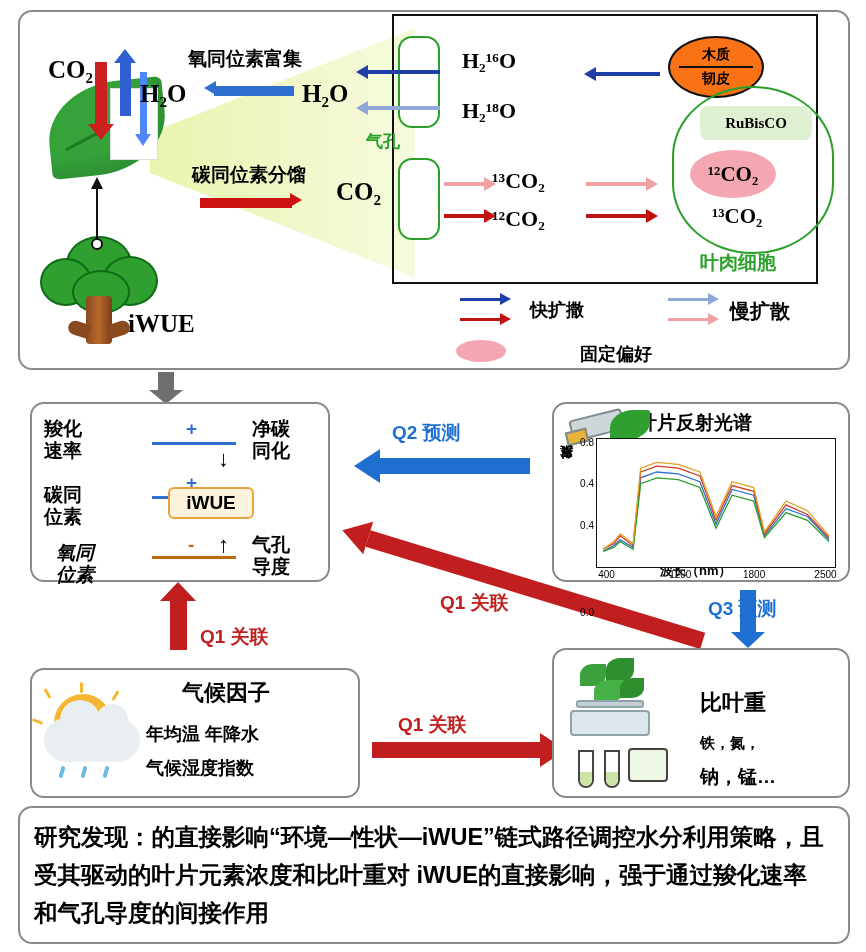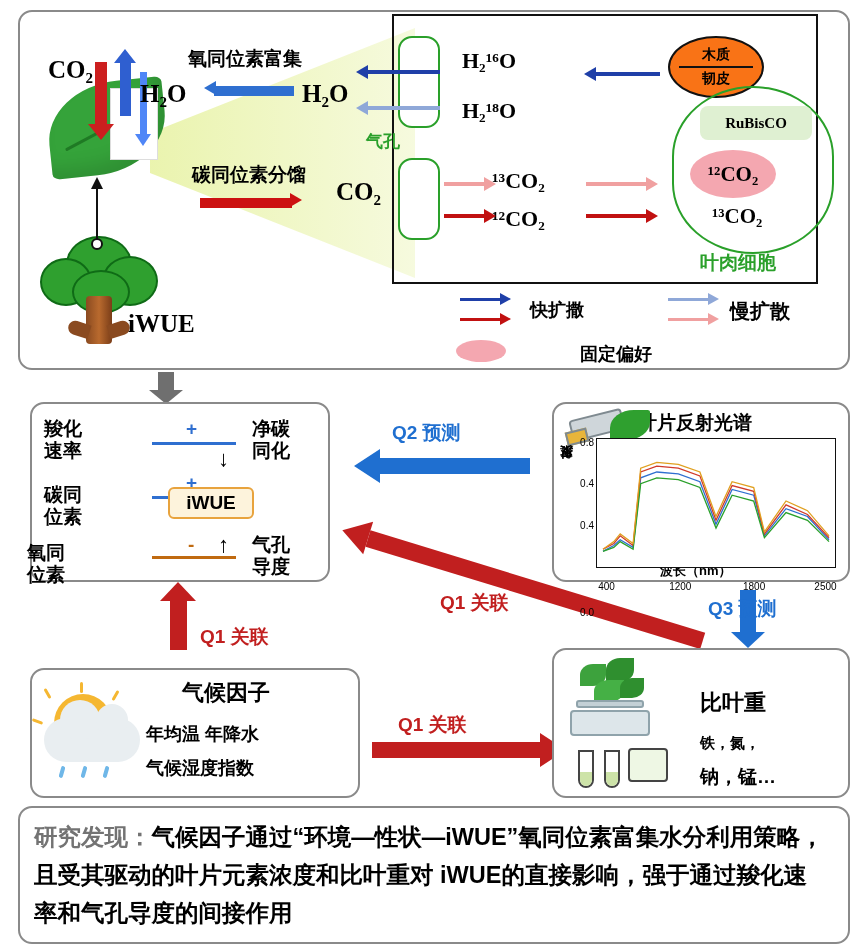--- a/index.html
+++ b/index.html
@@ -164,21 +164,21 @@
   .spec-plot{
     position:absolute; left:596px; top:438px; width:240px; height:130px;
     border:1.5px solid #111; background:#fff;
   }
   .spec-ylab{
     position:absolute; left:558px; top:470px; font-size:13px; font-weight:bold;
     writing-mode: vertical-rl; transform: rotate(180deg);
   }
   .spec-xlab{ position:absolute; left:660px; top:562px; font-size:13px; font-weight:bold;}
   .ytick{ position:absolute; font-size:10px; right:100%; margin-right:3px; transform:translateY(-50%); }
-  .xtick{ position:absolute; font-size:10px; top:100%; margin-top:14px; transform:translateX(-50%); }
+  .xtick{ position:absolute; font-size:10px; top:100%; margin-top:2px; transform:translateX(-50%); }
 
   
   .instrument{
     position:absolute; left:566px; top:404px; width:86px; height:52px;
   }
 
   
   #climate { left:30px; top:668px; width:330px; height:130px; }
   .cl-title{ position:absolute; left:182px; top:678px; font-weight:bold; font-size:22px;}
   .cl-l1{ position:absolute; left:146px; top:722px; font-weight:bold; font-size:18px;}
@@ -196,21 +196,21 @@
   .sla-sub1{ position:absolute; left:700px; top:734px; font-weight:bold; font-size:15px;}
   .sla-sub2{ position:absolute; left:700px; top:764px; font-weight:bold; font-size:19px;}
   .scale-body{ position:absolute; left:570px; top:710px; width:80px; height:26px; background:#dde6ea; border:2px solid #8fa3ab; border-radius:4px;}
   .scale-plate{ position:absolute; left:576px; top:700px; width:68px; height:8px; background:#c3d0d6; border:2px solid #8fa3ab; border-radius:3px;}
   .plant i{ position:absolute; background:#3da23d; border-radius:50% 0 50% 0; }
   .tube{ position:absolute; width:16px; height:38px; border:2px solid #444; border-radius:0 0 8px 8px; background:#fff;}
   .tube i{ position:absolute; left:0; right:0; bottom:0; height:14px; background:#cde3a8; border-radius:0 0 6px 6px;}
 
   
   #conclusion { left:18px; top:806px; width:832px; height:138px; }
-  .cc-key{ color:#737373; font-weight:bold; }
+  .cc-key{ color:#000000; font-weight:bold; }
   .cc-text{ position:absolute; left:34px; top:818px; width:790px; font-size:23.5px; line-height:38px; font-weight:bold; }
   .qlabel{ position:absolute; font-weight:bold; font-size:19px; }
 
   .grey-down{
     position:absolute; left:158px; top:372px; width:16px; height:18px; background:#6f6f6f;
   }
   .grey-down:after{
     content:""; position:absolute; left:-9px; top:18px;
     border-left:17px solid transparent; border-right:17px solid transparent;
     border-top:14px solid #6f6f6f;
@@ -396,21 +396,21 @@
 <div style="position:absolute; left:218px; top:446px; font-size:22px; font-weight:bold;">↓</div>
 
 <div class="ml-row" style="left:44px; top:484px;">
   <div>碳同</div>
   <div>位素</div>
 </div>
 <div class="plusline" style="left:152px; top:496px; width:84px; background:#2f6fd0;"></div>
 <div style="position:absolute; left:186px; top:472px; font-size:19px; font-weight:bold; color:#2f6fd0;">+</div>
 <div class="iwue-chip">iWUE</div>
 
-<div class="ml-row" style="left:27px; top:542px;">
+<div class="ml-row" style="left:56px; top:542px;font-style:italic;">
   <div>氧同</div>
   <div>位素</div>
 </div>
 <div class="plusline" style="left:152px; top:556px; width:84px; background:#c06a10;"></div>
 <div style="position:absolute; left:188px; top:534px; font-size:19px; font-weight:bold; color:#c06a10;">-</div>
 <div class="ml-row" style="left:252px; top:534px;">
   <div>气孔</div>
   <div>导度</div>
 </div>
 <div style="position:absolute; left:218px; top:532px; font-size:22px; font-weight:bold;">↑</div>
@@ -477,14 +477,14 @@
 <div class="tube" style="left:604px; top:750px;">
     <i></i>
   </div>
 <div style="position:absolute; left:628px; top:748px; width:40px; height:34px; border:2px solid #444; border-radius:4px; background:#eef7e4;"></div>
 <div class="sla-title">比叶重</div>
 <div class="sla-sub1">铁，氮，</div>
 <div class="sla-sub2">钠，锰…</div>
 
 <div class="panel" id="conclusion"></div>
 <div class="cc-text">
-  <span class="cc-key">研究发现：</span><span>气候因子通过“环境—性状—iWUE”氧同位素富集</span><span>水分利用策略，且受其驱动的叶片元素浓度和比叶重对 iWUE</span><span>的直接影响，强于通过羧化速率和气孔导度的间接作用</span>
+  <span class="cc-key">研究发现：</span><span>的直接影响“环境—性状—iWUE”链式路径调控</span><span>水分利用策略，且受其驱动的叶片元素浓度和比叶重对 iWUE</span><span>的直接影响，强于通过羧化速率和气孔导度的间接作用</span>
 </div>
 
 </body></html>

